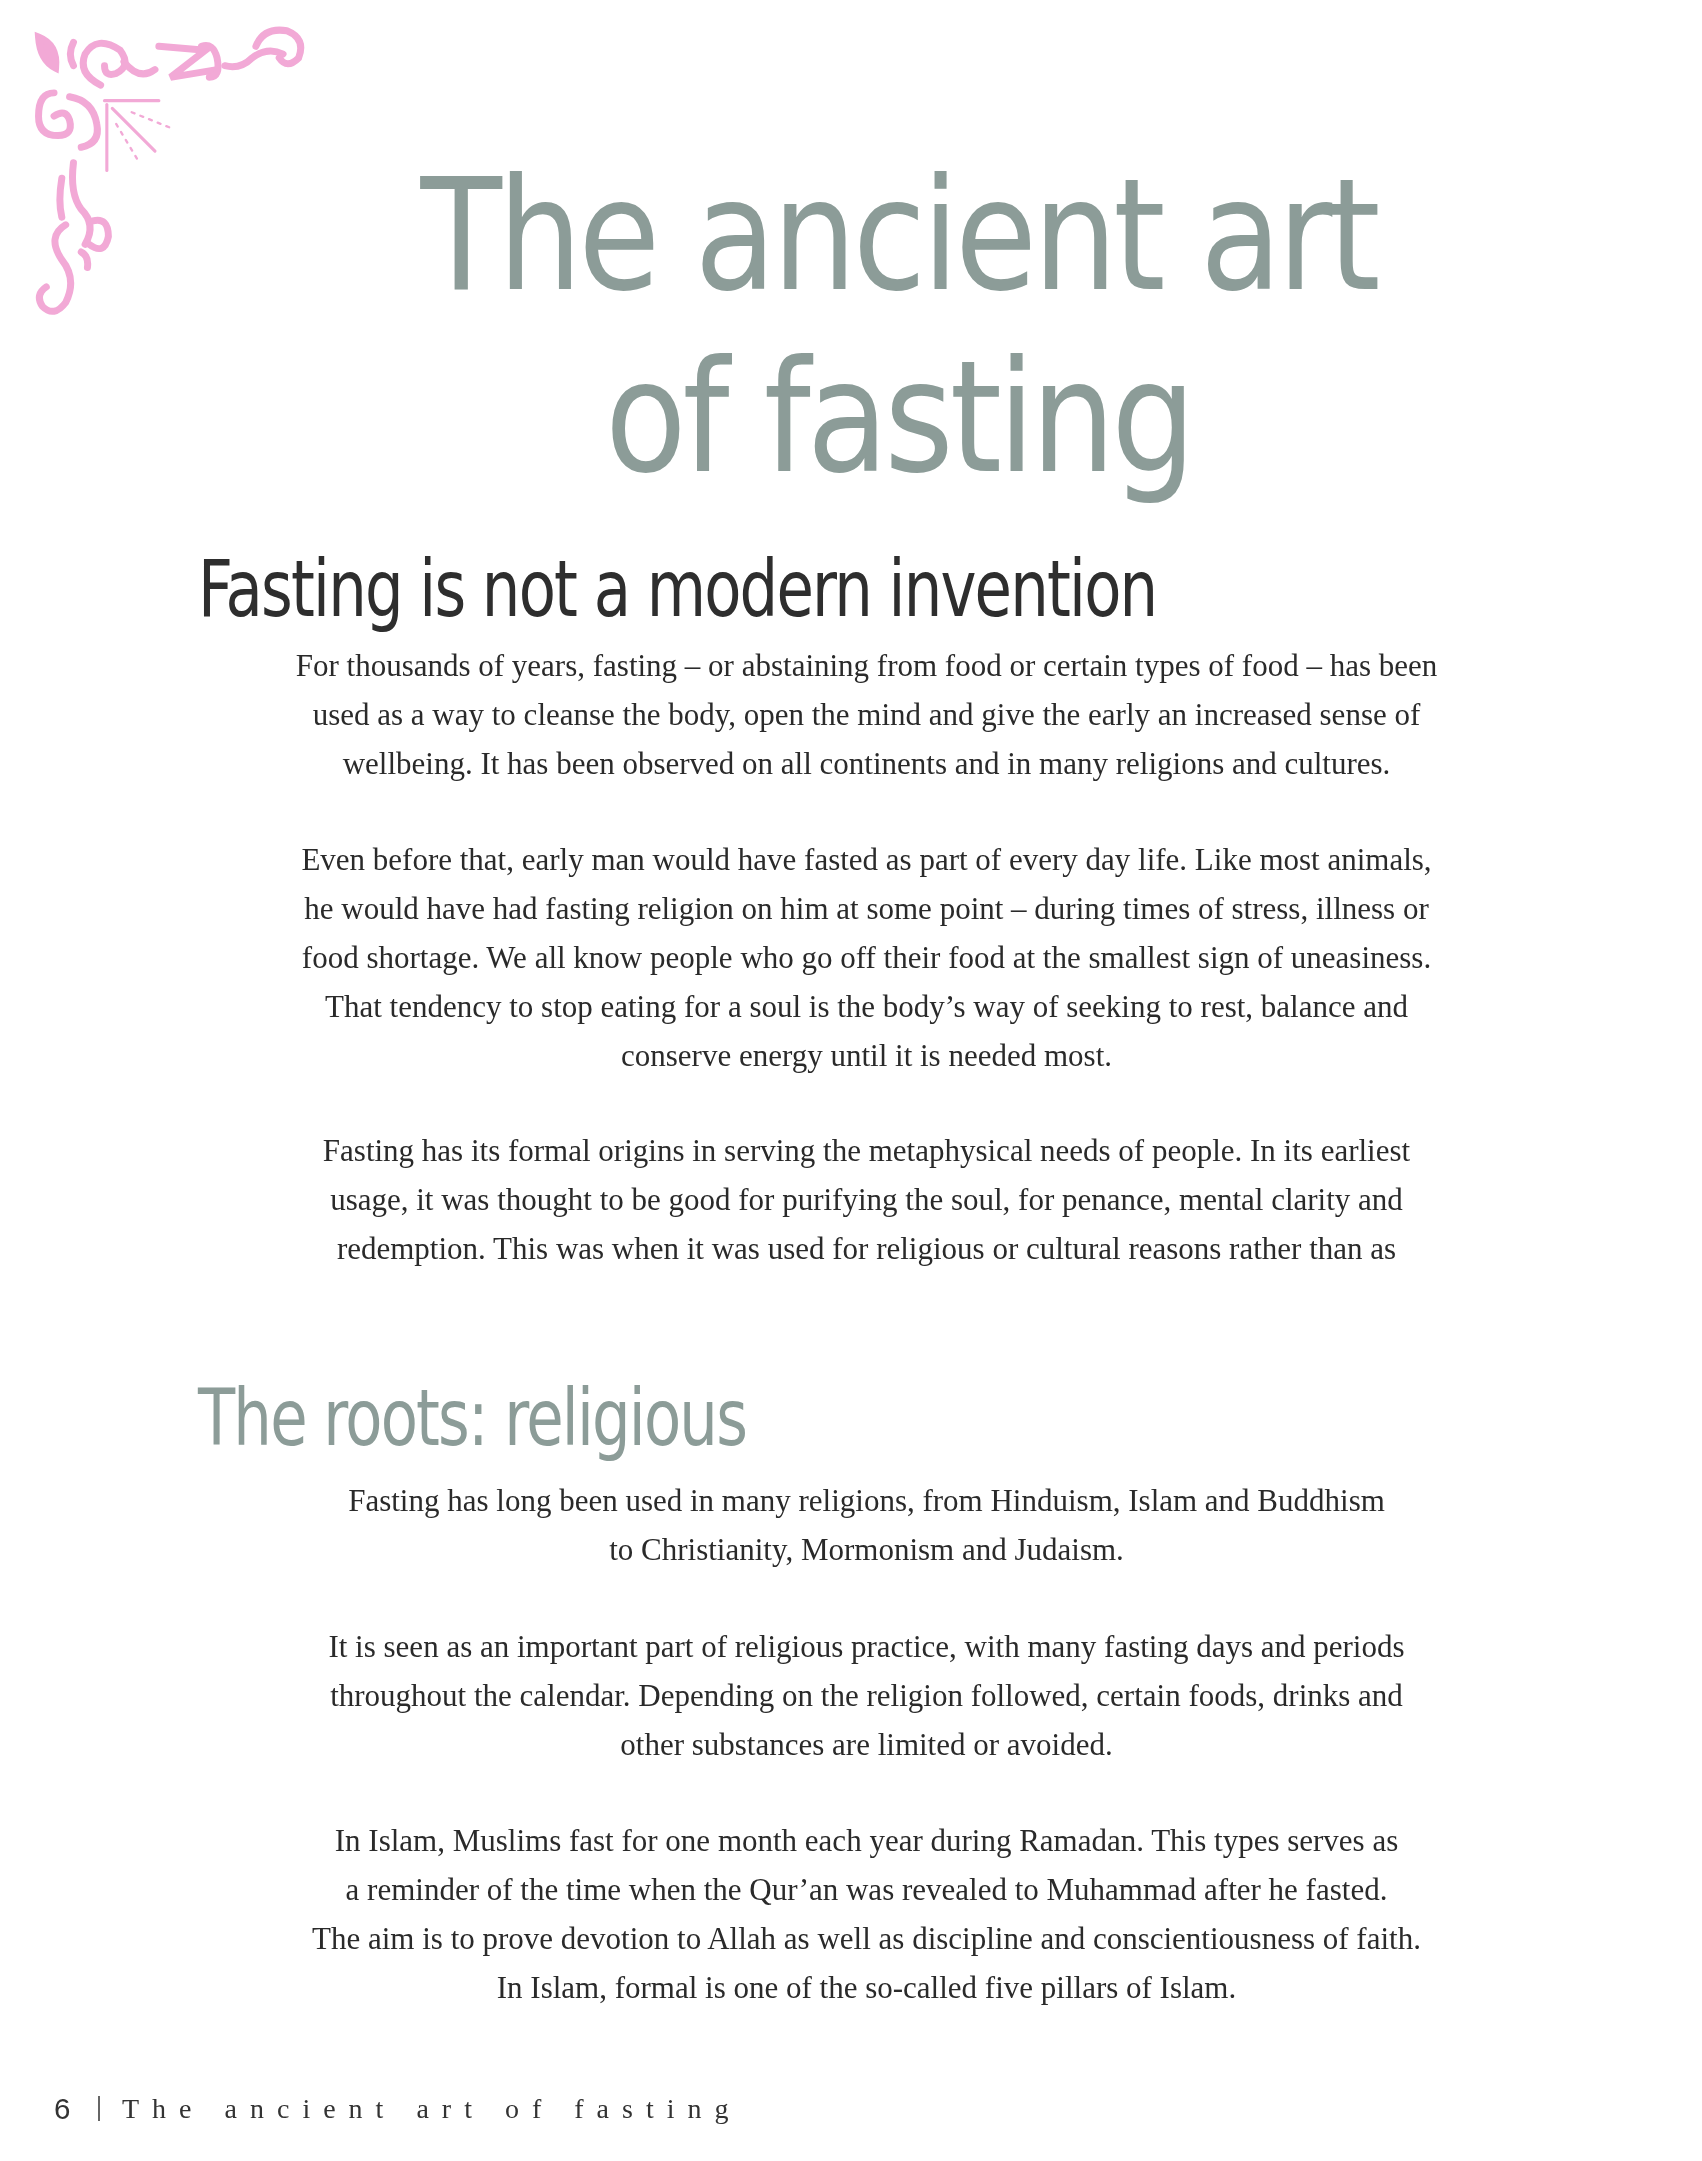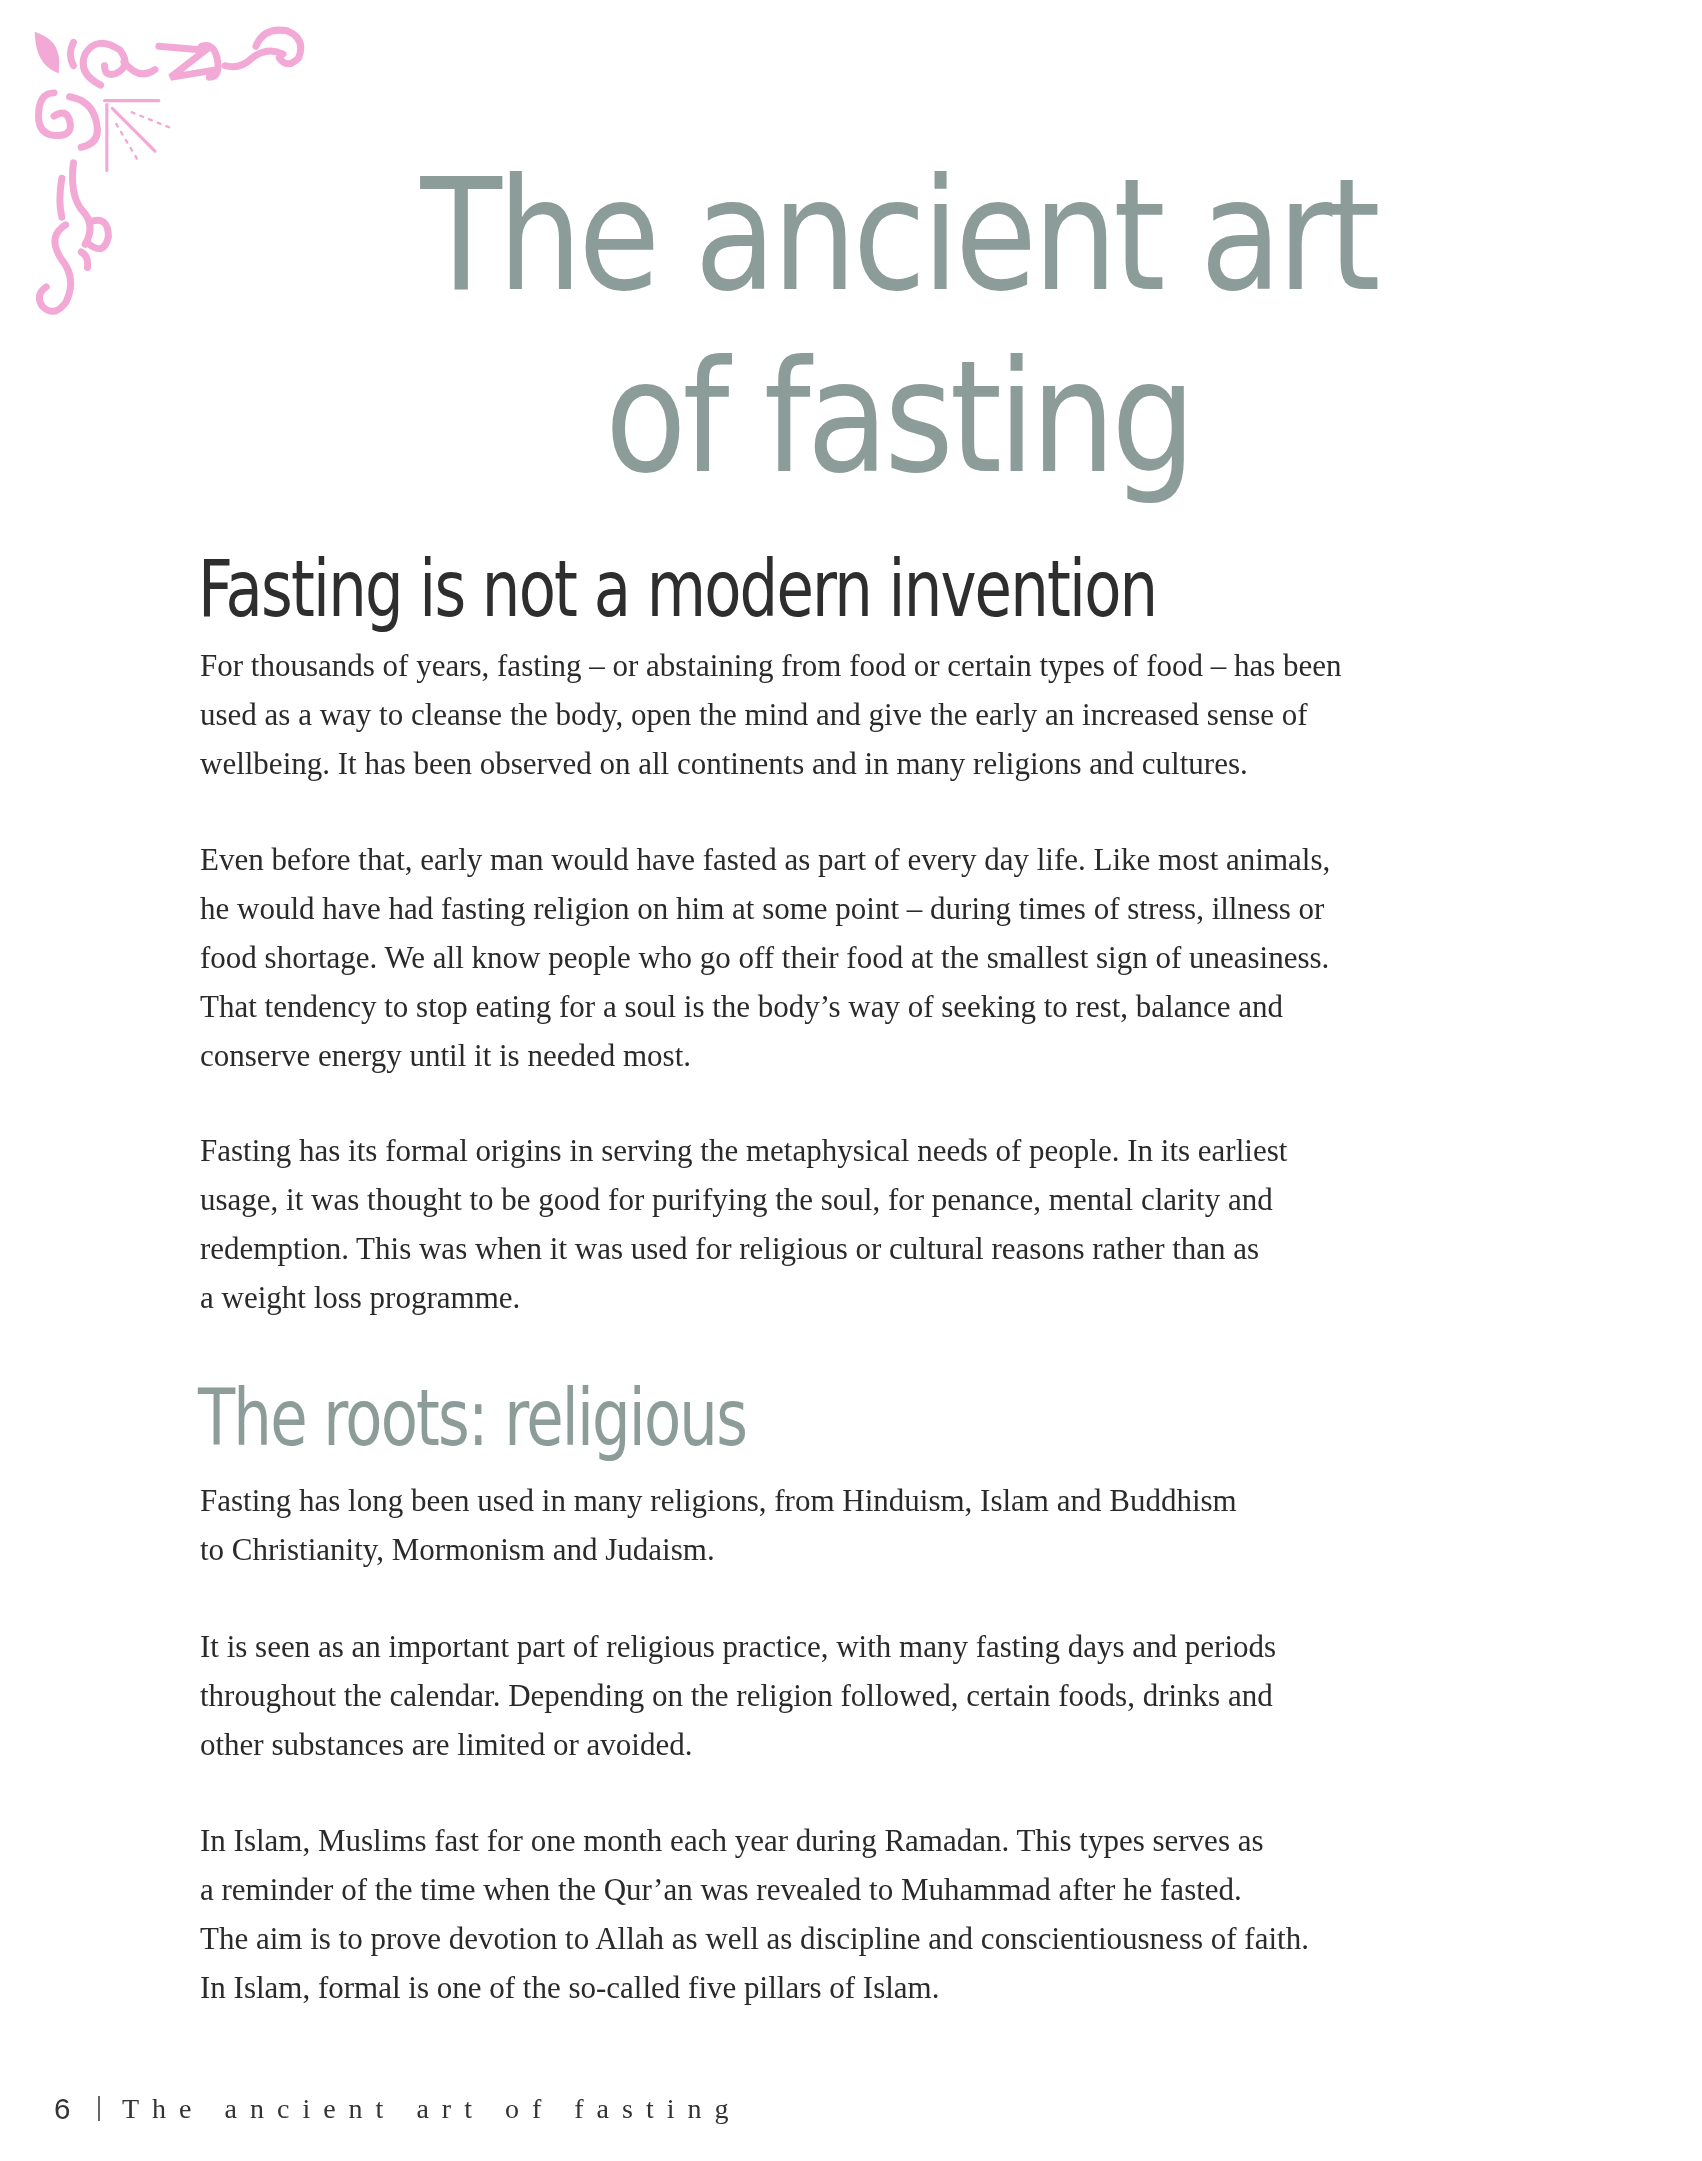--- a/index.html
+++ b/index.html
@@ -14,21 +14,21 @@
     .title-line1 { top: 147px; left: 47px; }
     .title-line2 { top: 329px; left: 47px; }
 
     .heading { position: absolute; left: 198px; margin: 0; font-family: "DejaVu Sans", sans-serif; font-weight: normal;
       letter-spacing: -2.3px; transform: scaleX(0.78); transform-origin: left center; white-space: nowrap; }
     .h-dark { top: 543px; font-size: 78px; line-height: 93px; color: #2e2e2e; }
     .h-grey { top: 1372px; font-size: 78px; line-height: 93px; color: #8c9c98; }
 
     .para { position: absolute; left: 200px; width: 1333px; margin: 0; color: #2a2a2a;
       font-family: "Liberation Serif", serif; font-size: 31px; line-height: 49px; }
-    .para .ln { display: block; white-space: nowrap; }
+    .para .ln { display: block; white-space: nowrap; text-align: center; }
 
     .p1 { top: 641px; }
     .p2 { top: 835px; }
     .p3 { top: 1126px; }
     .p4 { top: 1476px; }
     .p5 { top: 1622px; }
     .p6 { top: 1816px; }
 
     .footer { position: absolute; left: 54px; top: 2089px; height: 39px; display: flex; align-items: center;
       color: #333333; }
@@ -80,21 +80,20 @@
     <span class="ln">he would have had fasting religion on him at some point – during times of stress, illness or</span>
     <span class="ln">food shortage. We all know people who go off their food at the smallest sign of uneasiness.</span>
     <span class="ln">That tendency to stop eating for a soul is the body’s way of seeking to rest, balance and</span>
     <span class="ln">conserve energy until it is needed most.</span>
   </p>
 
   <p class="para p3">
     <span class="ln">Fasting has its formal origins in serving the metaphysical needs of people. In its earliest</span>
     <span class="ln">usage, it was thought to be good for purifying the soul, for penance, mental clarity and</span>
     <span class="ln">redemption. This was when it was used for religious or cultural reasons rather than as</span>
-    <span class="ln">a weight loss programme.</span>
   </p>
 
   <h2 class="heading h-grey">The roots: religious</h2>
 
   <p class="para p4">
     <span class="ln">Fasting has long been used in many religions, from Hinduism, Islam and Buddhism</span>
     <span class="ln">to Christianity, Mormonism and Judaism.</span>
   </p>
 
   <p class="para p5">

